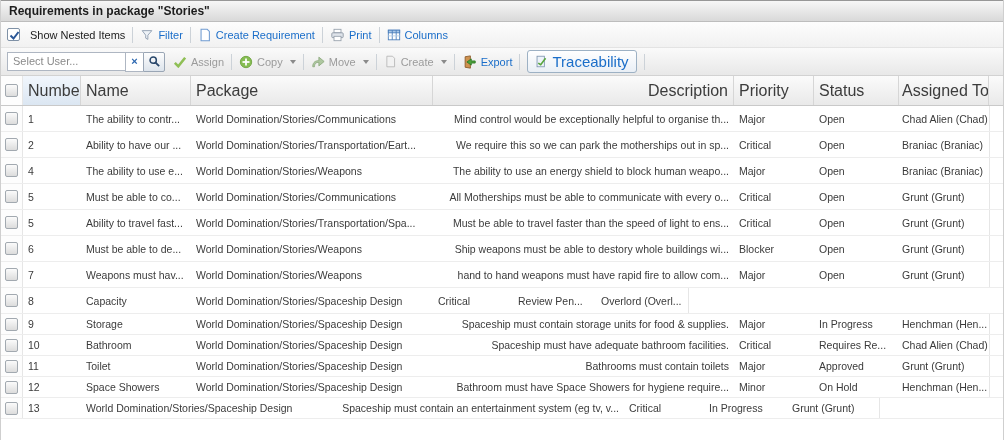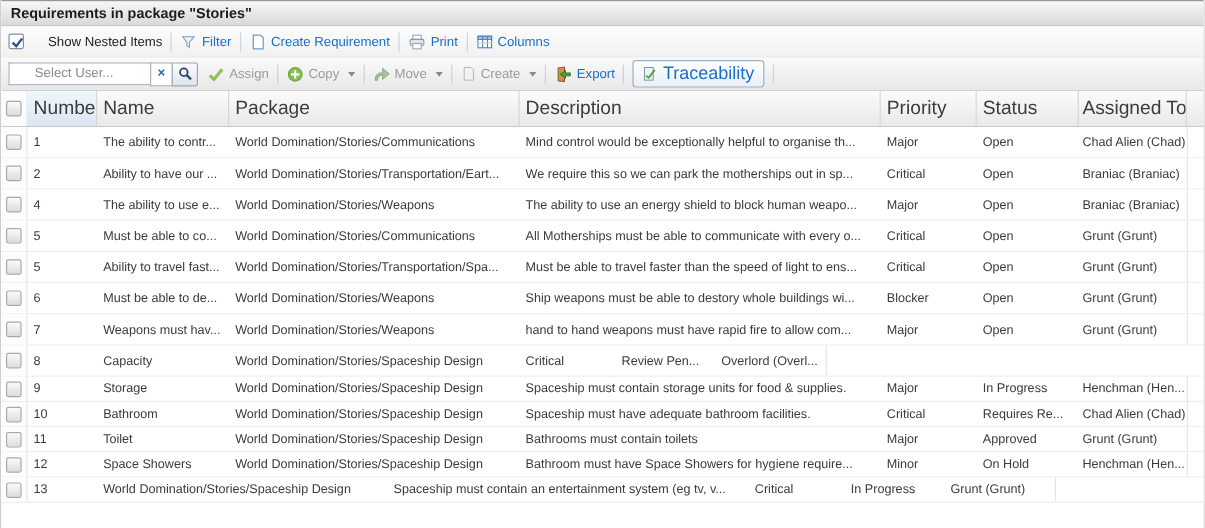--- a/index.html
+++ b/index.html
@@ -22,40 +22,40 @@
     height:26px; padding:0 6px; background:linear-gradient(#fdfdfd,#f1f1f1);
     border-bottom:1px solid #e3e3e3;
   }
   .toolbar-actions{
     height:28px; padding:0 6px; background:linear-gradient(#fafafa,#e8e8e8);
     border-bottom:1px solid #d2d2d2;
   }
   .sep{ width:1px; height:16px; background:#ccd2d8; margin:0 7px; }
   .tb-link{ display:flex; align-items:center; gap:4px; color:#1b6ec9; cursor:pointer; }
   .tb-link.disabled{ color:#9b9b9b; cursor:default; }
-  .tb-check{ display:flex; align-items:center; gap:20px; color:#222; cursor:pointer; }
+  .tb-check{ display:flex; align-items:center; gap:10px; color:#222; cursor:pointer; }
   .icon{ display:inline-flex; align-items:center; justify-content:center; }
   .drop-arrow{
     width:0; height:0; border-left:3px solid transparent; border-right:3px solid transparent;
     border-top:4px solid #8a8a8a; margin-left:3px;
   }
   
   .checkbox{
     display:inline-block; width:13px; height:13px; border-radius:2px;
     border:1px solid #7f91a6; background:#fff; position:relative;
   }
   .checkbox.checked svg{ position:absolute; left:0; top:0; }
   .row-check{
     border:1px solid #a2a9b0; background:linear-gradient(#fbfbfb,#dcdcdc);
   }
   
   .field-group{ display:flex; align-items:stretch; height:20px; margin-right:8px; }
   .field-group input{
     width:118px; height:19px; border:1px solid #aeb6c2; border-right:none;
-    font-family:"Liberation Sans", sans-serif; font-size:11px; color:#5a5a5a; padding:0 21px;
+    font-family:"Liberation Sans", sans-serif; font-size:11px; color:#5a5a5a; padding:0 5px;
     outline:none; background:#fff;
   }
   .field-group input::placeholder{ color:#8a8a8a; }
   .clear-btn{
     width:18px; border:1px solid #aeb6c2; border-right:none; background:#fff;
     color:#2a66b0; font-weight:bold; font-size:11px; cursor:pointer; line-height:1;
   }
   .search-btn{
     width:22px; border:1px solid #9aa6b5; background:linear-gradient(#fdfdfd,#dde4ec);
     border-radius:0 2px 2px 0; cursor:pointer; display:flex; align-items:center; justify-content:center;
@@ -84,21 +84,21 @@
   .grid-row.tall{ height:26px; }
   .grid-row.short{ height:21px; }
   .cell{
     display:flex; align-items:center; padding:0 5px; font-size:10.5px; color:#3b3b3b;
     white-space:nowrap; overflow:hidden;
   }
   .col-check{ width:22px; justify-content:center; padding:0; border-right:1px solid #e6e6e6; background:#fdfdfd; }
   .col-number{ width:58px; }
   .col-name{ width:110px; }
   .col-package{ width:242px; }
-  .col-desc{ width:301px; }
+  .col-desc{ width:301px;justify-content:flex-end; }
   .col-priority{ width:80px; }
   .col-status{ width:85px; }
   .col-assigned{ width:90px; padding:0 3px; }
   .col-gutter{ flex:1; border-left:1px solid #e6e6e6; padding:0; }
   .hcell.col-gutter{ border-right:none; border-left:none; }
 </style>
 </head>
 <body>
 
 <div class="panel">

